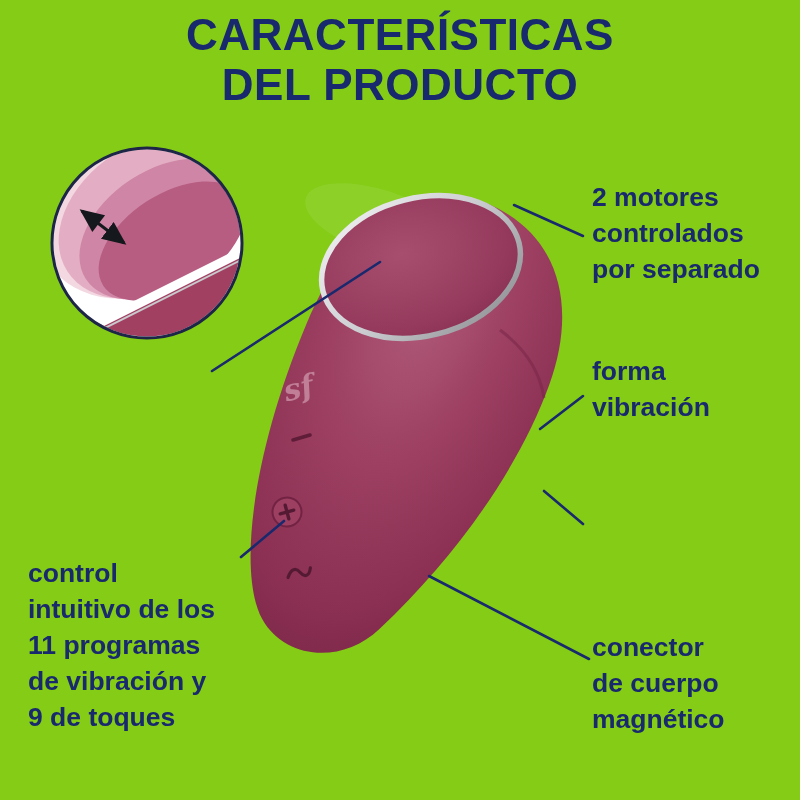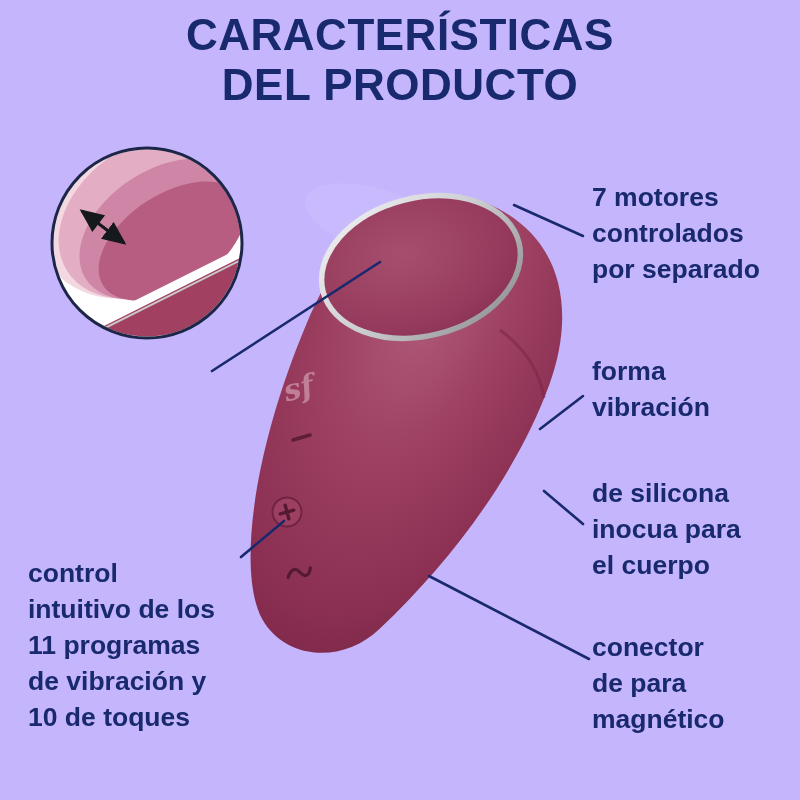--- a/index.html
+++ b/index.html
@@ -1,18 +1,18 @@
 <!DOCTYPE html>
 <html><head>
 <meta charset="utf-8">
 <style>
   * { margin: 0; padding: 0; box-sizing: border-box; }
   html, body { width: 800px; height: 800px; background: #ffffff; overflow: hidden; }
   body { font-family: "Liberation Sans", sans-serif; }
-  .stage { position: relative; width: 800px; height: 800px; background: #c4b5fd; }
+  .stage { position: relative; width: 800px; height: 800px; background: #84cc16; }
   .title {
     position: absolute; top: 10px; left: 0; width: 100%;
     text-align: center; font-size: 44px; line-height: 1.14;
     font-weight: 800; color: #19296d; letter-spacing: 0.5px;
     white-space: pre-line;
   }
   .art { position: absolute; left: 0; top: 0; width: 800px; height: 800px; }
   .label {
     position: absolute; font-size: 26.5px; line-height: 36px;
     font-weight: 700; color: #19296d; white-space: pre-line;
@@ -102,26 +102,23 @@
       <line x1="540" y1="429" x2="583" y2="396"></line>
       <line x1="544" y1="491" x2="583" y2="524"></line>
       <line x1="429" y1="576" x2="589" y2="659"></line>
     </g>
   </svg>
 
   <div class="label" style="left:28px;  top:555px;">control
 intuitivo de los
 11 programas
 de vibración y
-10 de toques</div>
-  <div class="label" style="left:592px; top:179px;">7 motores
+9 de toques</div>
+  <div class="label" style="left:592px; top:179px;">2 motores
 controlados
 por separado</div>
   <div class="label" style="left:592px; top:353px;">forma
 vibración</div>
-  <div class="label" style="left:592px; top:475px;">de silicona
-inocua para
-el cuerpo</div>
   <div class="label" style="left:592px; top:629px;">conector
-de para
+de cuerpo
 magnético</div>
 
 </div>
 
 </body></html>

